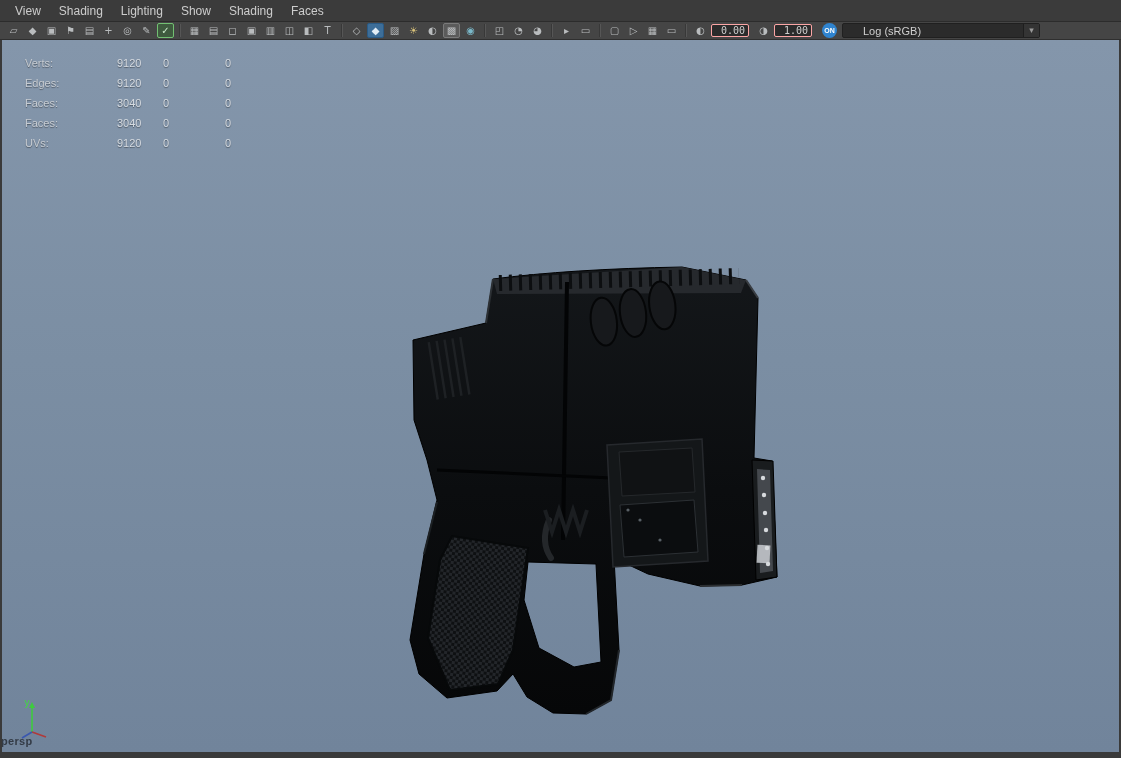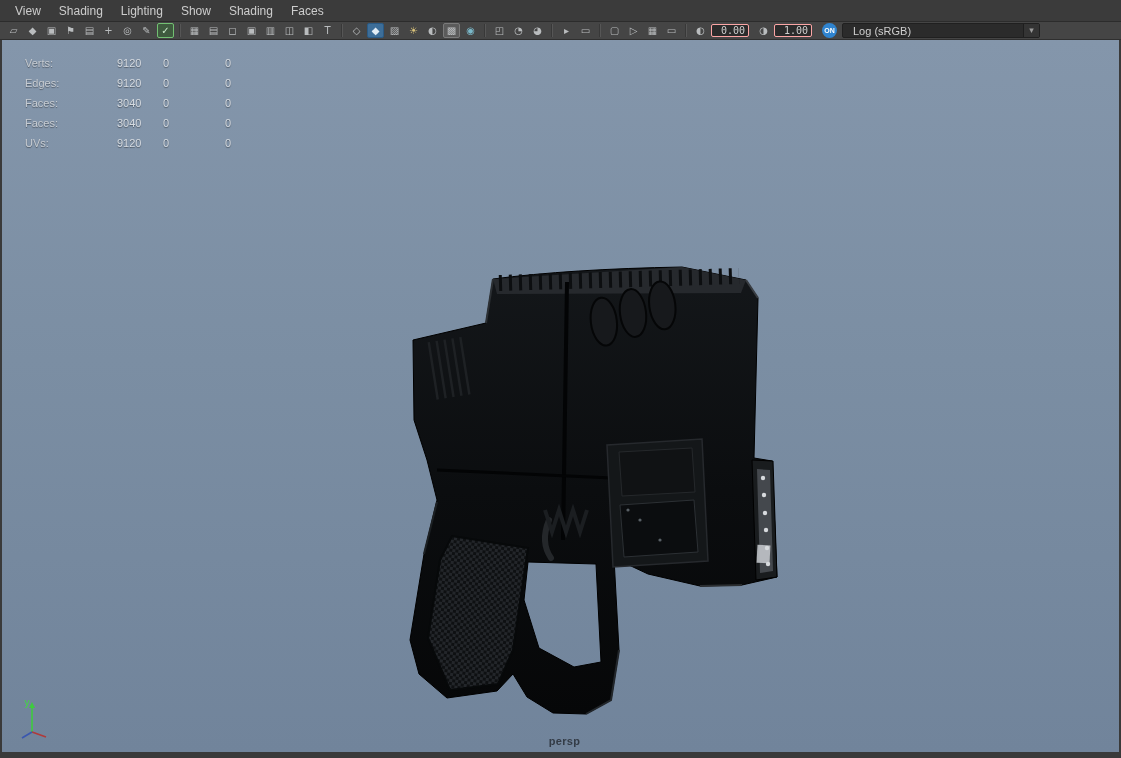--- a/index.html
+++ b/index.html
@@ -26,39 +26,39 @@
   .selected-green{background:#3e5a3e;border-color:#72c072;color:#cdeccd}
   .active-blue{background:var(--accent-blue);border-color:#2a5a85;color:#e2edf6}
   .selected{background:#5b5b5b;border-color:#7a7a7a}
   .tb-field{width:38px;height:13px;background:var(--field-bg);border:1px solid #fca5a5;color:#cfcfcf;
             font-size:10px;font-family:"DejaVu Sans Mono",monospace;text-align:right;padding:0 3px;
             margin:0 5px 0 1px;border-radius:2px}
   .cm-toggle{width:15px;height:15px;border-radius:50%;background:#2f84d0;color:#fff;font-size:7px;
              font-weight:bold;display:flex;align-items:center;justify-content:center;margin:0 5px;flex:0 0 auto}
   .dropdown{display:flex;align-items:center;width:198px;height:15px;background:var(--field-bg);
             border:1px solid #202020;border-radius:2px;color:#cfcfcf;font-size:11px;flex:0 0 auto}
-  .dd-label{flex:1;padding-left:10px;white-space:nowrap;overflow:hidden}
+  .dd-label{flex:1;padding-left:20px;white-space:nowrap;overflow:hidden}
   .dd-arrow{width:16px;text-align:center;color:#9a9a9a;border-left:1px solid #1e1e1e;background:#343434;
             height:13px;line-height:13px;font-size:9px}
 
   
   .viewport{position:absolute;top:40px;left:0;right:0;bottom:6px;overflow:hidden;
             background:linear-gradient(180deg,var(--viewport-top) 0%,#7b8ea3 45%,var(--viewport-bottom) 100%)}
   .edge{position:absolute;top:40px;bottom:0;width:2px;background:#3a3a3a;z-index:5}
   .edge.left{left:0}.edge.right{right:0}
   .bottom-strip{position:absolute;left:0;right:0;bottom:0;height:6px;background:#3a3a3a;z-index:5}
 
   .gun{position:absolute;inset:0;width:100%;height:100%}
 
   .hud{position:absolute;top:13px;left:25px;display:grid;grid-template-columns:92px 46px 62px 64px;
        font-size:11px;line-height:20px;text-shadow:0 1px 1px rgba(0,0,0,.4);z-index:2}
   .hud .label{color:#c6cbd1;text-align:left}
   .hud .num{color:#d6dbe1;}
 
-  .camera-label{position:absolute;left:8px;right:0;bottom:5px;text-align:center;font-size:11px;
+  .camera-label{position:absolute;left:1px;right:0;bottom:5px;font-size:11px;
                 font-weight:bold;color:#333b46;letter-spacing:.3px;z-index:2}
   .axis{position:absolute;left:16px;bottom:12px;z-index:2}
 </style>
 </head>
 <body>
 
 <div class="menubar">
   <span class="menu-item">View</span>
   <span class="menu-item">Shading</span>
   <span class="menu-item">Lighting</span>

